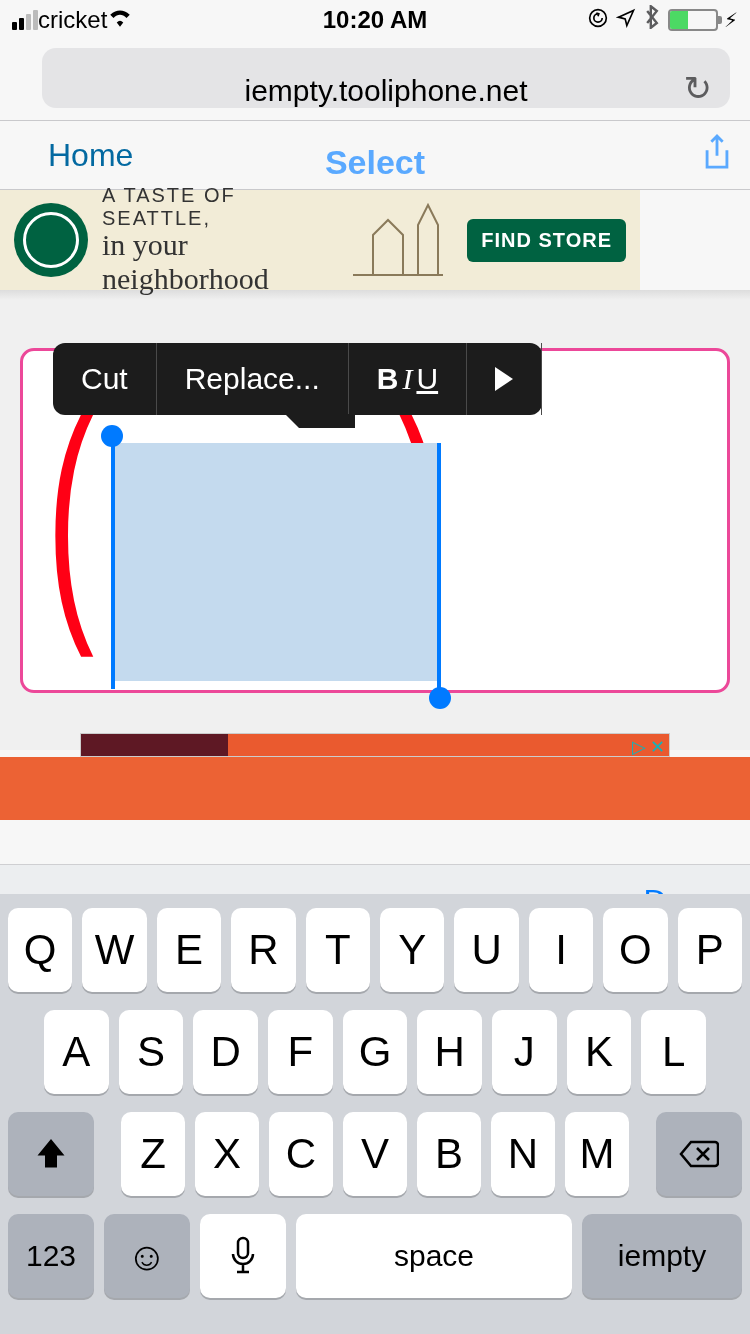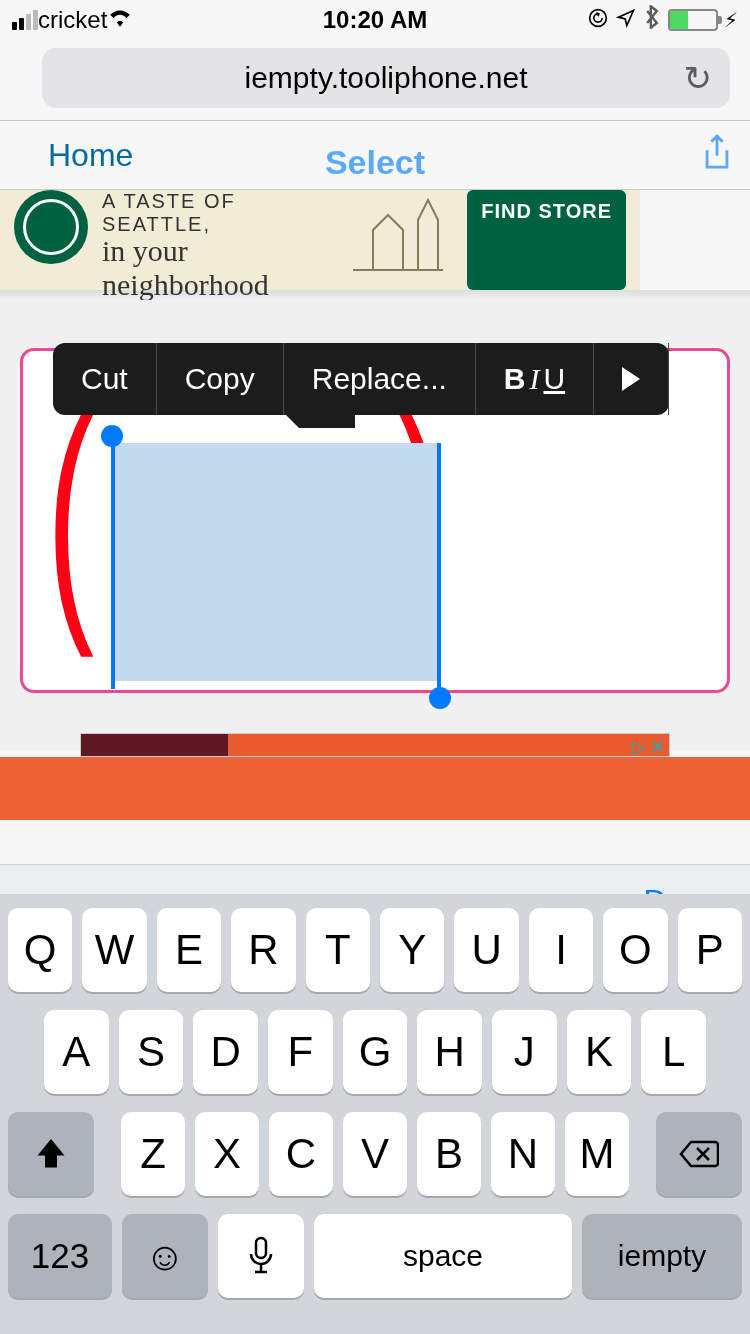--- a/index.html
+++ b/index.html
@@ -18,32 +18,32 @@
   .carrier { font-size: 24px; }
   .wifi-icon { font-size: 22px; }
   .clock { font-weight: 600; font-size: 24px; position:absolute; left:50%; transform:translateX(-50%); }
   .battery { width: 50px; height: 22px; border: 2px solid #888; border-radius: 4px; position: relative; }
   .battery:after { content:''; position:absolute; right:-6px; top:5px; width:4px; height:8px; background:#888; border-radius:0 2px 2px 0;}
   .battery-fill { width:40%; height:100%; background:#4cd964; border-radius:2px 0 0 2px;}
   .bolt { font-size:20px; margin-left:-2px;}
 
   
   .url-wrap { padding: 8px 20px 12px; background:#f7f7f7;}
-  .url-bar { height: 60px; background: #e4e4e6; border-radius: 14px; display:flex; align-items:center; justify-content:center; position:relative;margin-left:22px;}
+  .url-bar { height: 60px; background: #e4e4e6; border-radius: 14px; display:flex; align-items:flex-end; justify-content:center; position:relative;margin-left:22px;}
   .url-text { font-size: 30px; color:#000; }
   .reload { position:absolute; right:18px; font-size:34px; color:#5c5c5e; }
 
   
   .nav-bar { height: 70px; border-top:1px solid #c9c9cc; border-bottom:1px solid #c9c9cc; background:#f7f7f7; display:flex; align-items:center; justify-content:space-between; padding:0 16px; position:relative;}
   .nav-home { color:#0369a1; font-size:32px;margin-left:32px; }
   .nav-title { color:#5aa9ff; font-size:34px; font-weight:600; position:absolute; left:50%; transform:translateX(-50%);margin-top:15px;}
   .share-icon svg { width:34px; height:40px; }
 
   
-  .ad-banner { height:100px; background:#f2ecd7; display:flex; padding:0 14px; gap:14px; position:relative; width:640px;}
+  .ad-banner { height:100px; background:#f2ecd7; display:flex; align-items:center; padding:0 14px; gap:14px; position:relative; width:640px;}
   .sb-logo { width:74px; height:74px; border-radius:50%; background:#006241; display:flex; align-items:center; justify-content:center; color:#fff; font-size:12px; flex-shrink:0; position:relative; overflow:hidden;}
   .sb-logo:before{content:'';position:absolute;width:50px;height:50px;border:3px solid #fff;border-radius:50%;}
   .ad-text { flex:1; }
   .ad-line1 { font-size:20px; letter-spacing:2px; color:#333; }
   .ad-line2 { font-family: cursive; font-size:30px; color:#333; margin-top:-2px;}
   .ad-illustration { width:110px; height:90px; position:relative; }
   .ad-btn { background:#006241; color:#fff; border-radius:6px; padding:10px 14px; font-size:20px; font-weight:700; letter-spacing:1px;}
   .page-shadow { height:10px; background:linear-gradient(#ddd,#f0f0f0); }
 
   
@@ -86,21 +86,21 @@
   
   .keyboard { position:absolute; left:0; right:0; bottom:0; top:894px; background:#d2d5da; padding:14px 8px 10px; }
   .krow { display:flex; gap:10px; margin-bottom:18px; justify-content:center;}
   .key { background:#fff; border-radius:10px; box-shadow:0 2px 0 #a5a8ad; height:84px; display:flex; align-items:center; justify-content:center; font-size:42px; color:#000;}
   .r1 .key { flex:1; }
   .r2 { padding:0 36px;}
   .r2 .key { flex:1;}
   .key.fn { background:#adb2bb; width:86px; font-size:30px;}
   .key.shift svg{width:36px;height:36px;}
   .r4 { gap:10px;}
-  .r4 .key.num{background:#adb2bb;width:104px;font-size:35px;}
+  .r4 .key.num{background:#adb2bb;width:86px;font-size:30px;}
   .r4 .key.emoji{background:#adb2bb;width:86px;font-size:40px;}
   .r4 .key.mic{width:86px;font-size:38px;}
   .r4 .key.space{flex:1;font-size:30px;}
   .r4 .key.return{background:#adb2bb;width:160px;font-size:30px;}
   .r3wrap{display:flex;gap:10px;}
   .r3mid{display:flex;gap:10px;flex:1;justify-content:center;}
   .r3mid .key{flex:0 0 64px;}
 </style>
 </head>
 <body>
@@ -175,21 +175,20 @@
       </svg>
   </div>
   <div class="ad-btn">FIND STORE</div>
 </div>
 <div class="page-shadow"></div>
 
 <div class="content">
   <div class="textbox">
     <div class="context-menu">
       <div>Cut</div>
-      <div>Copy</div>
       <div>Replace...</div>
       <div class="biw">
         <span>B</span>
           <span class="i">I</span>
           <span class="u">U</span>
       </div>
       <div>
           <div class="tri"></div>
         </div>
       <div class="ctx-arrow"></div>

